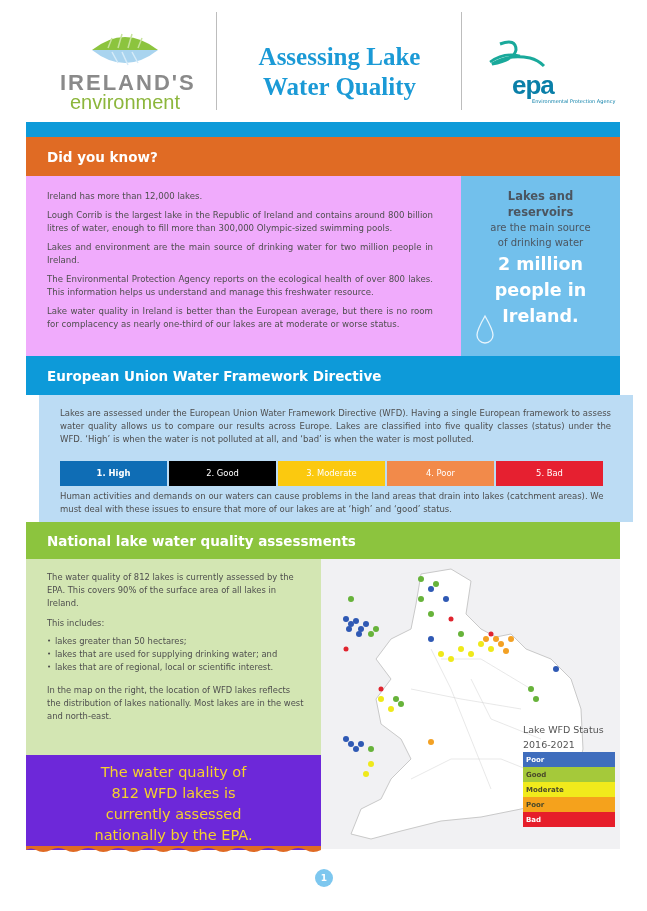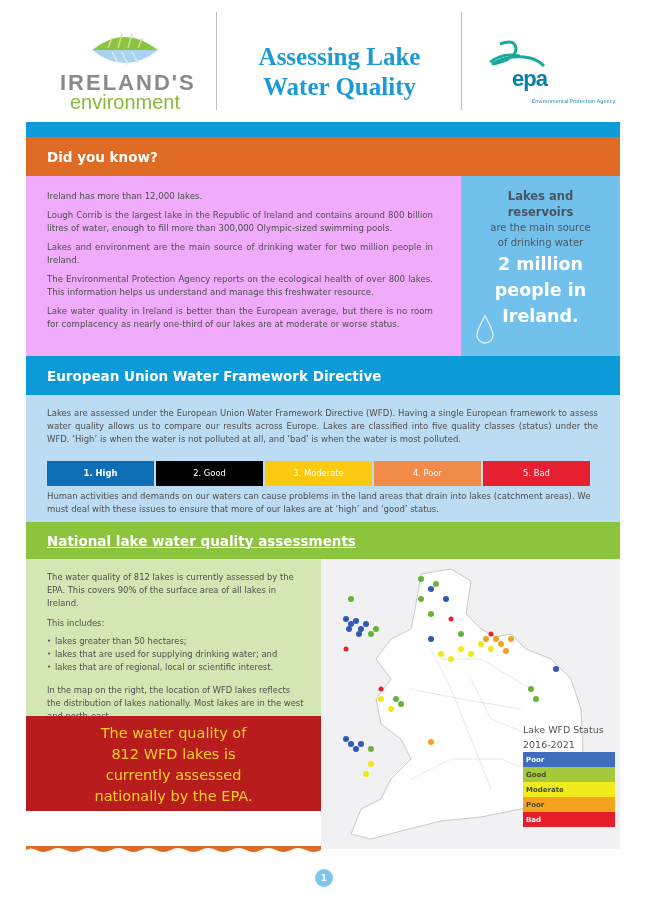--- a/index.html
+++ b/index.html
@@ -7,50 +7,50 @@
   body { font-family: "DejaVu Sans", "Liberation Sans", sans-serif; color: #555; position: relative; }
 
   .header { position: absolute; left: 0; top: 0; width: 647px; height: 122px; }
   .logo-ie { position: absolute; left: 60px; top: 30px; width: 130px; height: 80px; text-align: center; }
   .logo-ie svg { display: block; margin: 0 auto; }
   .ie-word { font-family: "Liberation Sans", sans-serif; font-weight: bold; font-size: 22px; letter-spacing: 2px; color: #8a8a8a; line-height: 22px; margin-top: 2px; }
   .ie-sub { font-family: "Liberation Sans", sans-serif; font-size: 20px; color: #8cb63c; line-height: 16px; }
   .vsep { position: absolute; top: 12px; width: 1px; height: 98px; background: #bdbdbd; }
   .title { position: absolute; left: 217px; top: 42px; width: 245px; text-align: center; font-family: "Liberation Serif", serif; font-weight: bold; font-size: 25px; line-height: 30px; color: #1b9ad6; }
   .logo-epa { position: absolute; left: 480px; top: 40px; width: 140px; height: 75px; }
-  .epa-word { position: absolute; left: 32px; top: 22px; font-family: "Liberation Sans", sans-serif; font-weight: bold; font-size: 22px; color: #0a7fa8; letter-spacing: -1px; line-height: 34px; }
+  .epa-word { position: absolute; left: 32px; top: 28px; font-family: "Liberation Sans", sans-serif; font-weight: bold; font-size: 26px; color: #0a7fa8; letter-spacing: -1px; line-height: 34px; }
   .epa-sub { position: absolute; left: 52px; top: 58px; font-size: 5px; line-height: 6px; color: #0a7fa8; white-space: nowrap; }
 
   .bluebar { position: absolute; left: 26px; top: 122px; width: 594px; height: 15px; background: #0d9ad9; }
 
   .sec-head { position: absolute; left: 26px; width: 594px; color: #fff; font-weight: bold; font-size: 13.5px; padding-left: 21px; display: flex; align-items: center; }
   .dyk-head { top: 137px; height: 39px; background: #e06b24; }
   .dyk-body { position: absolute; left: 26px; top: 176px; width: 435px; height: 180px; background: #f0abfc; padding: 14px 28px 0 21px; font-size: 8.6px; line-height: 13px; color: #4e4e4e; }
   .dyk-body p { margin-bottom: 6px; text-align: justify; }
   .callout { position: absolute; left: 461px; top: 176px; width: 159px; height: 180px; background: #72c0ec; text-align: center; padding-top: 12px; }
   .callout .c1 { font-weight: bold; font-size: 11.5px; color: #4b5560; line-height: 16px; }
   .callout .c2 { font-size: 10px; color: #4b5560; line-height: 15px; }
   .callout .c3 { font-weight: bold; font-size: 17.5px; color: #fff; line-height: 24px; margin-top: 2px; }
   .drop { position: absolute; left: 14px; top: 138px; }
 
   .wfd-head { top: 356px; height: 39px; background: #0d9ad9; }
-  .wfd-body { position: absolute; left: 26px; top: 395px; width: 594px; height: 127px; background: #bcdcf4; padding: 12px 22px 0 21px; font-size: 8.5px; line-height: 13px; color: #4e4e4e; }
+  .wfd-body { position: absolute; left: 39px; top: 395px; width: 594px; height: 127px; background: #bcdcf4; padding: 12px 22px 0 21px; font-size: 8.5px; line-height: 13px; color: #4e4e4e; }
   .wfd-body .intro { text-align: justify; }
   .classes { display: flex; margin: 15px 0 4px 0; width: 543px; border-radius: 11px; }
   .classes div { flex: 1; height: 25px; margin-right: 2px; color: #fff; font-size: 8.4px; display: flex; align-items: center; justify-content: center; }
   .classes div:last-child { margin-right: 0; }
   .outro { font-size: 8.5px; line-height: 13px; }
 
-  .nat-head { top: 522px; height: 37px; background: #8cc43e; font-size: 13.5px; text-decoration: underline; }
+  .nat-head { top: 522px; height: 37px; background: #8cc43e; font-size: 13.5px; }
   .nat-body { position: absolute; left: 26px; top: 559px; width: 295px; height: 196px; background: #d3e6b3; padding: 12px 16px 0 21px; font-size: 8.4px; line-height: 13px; color: #4e4e4e; }
   .nat-body p { margin-bottom: 7px; }
   .nat-body ul { list-style: none; margin: 5px 0 10px 0; }
   .nat-body li { padding-left: 8px; position: relative; }
   .nat-body li::before { content: "•"; position: absolute; left: 0; top: 0; font-size: 7px; }
-  .nat-callout { position: absolute; left: 26px; top: 716px; width: 295px; height: 95px; background: #b91c1c; color: #f6d12c; text-align: center; font-size: 14.5px; line-height: 21px; padding-top: 7px; }
+  .nat-callout { position: absolute; left: 26px; top: 755px; width: 295px; height: 95px; background: #6d28d9; color: #f6d12c; text-align: center; font-size: 14.5px; line-height: 21px; padding-top: 7px; }
   .wave { position: absolute; left: 26px; top: 846px; }
 
   .map-panel { position: absolute; left: 321px; top: 559px; width: 299px; height: 290px; background: #f1f1f3; }
   .legend { position: absolute; left: 523px; top: 722px; width: 92px; }
   .legend-title { font-size: 9.5px; color: #555; line-height: 15px; }
   .legend-item { height: 15px; font-size: 7px; font-weight: bold; padding-left: 3px; display: flex; align-items: center; }
 
   .pagenum { position: absolute; left: 315px; top: 869px; width: 18px; height: 18px; border-radius: 50%; background: #7dc7ef; color: #fff; font-size: 9px; font-weight: bold; display: flex; align-items: center; justify-content: center; }
 </style>
 </head>

